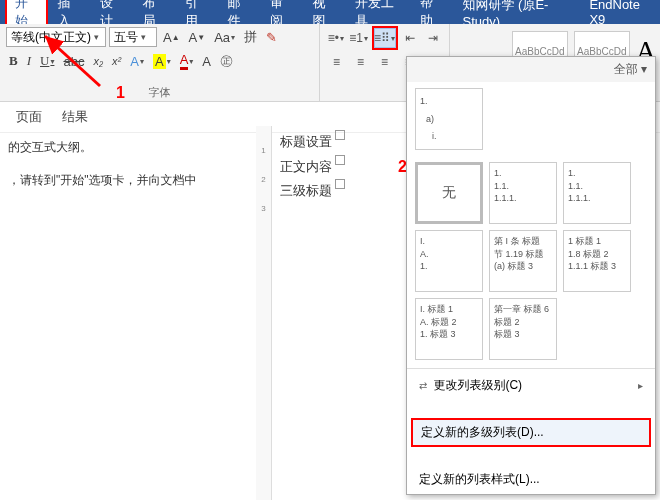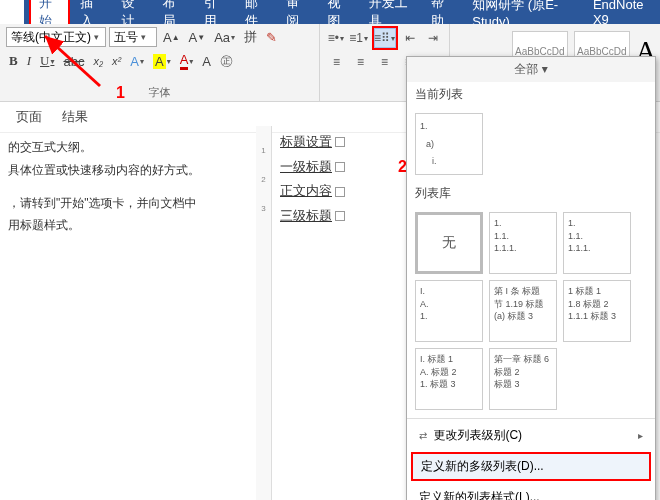--- a/index.html
+++ b/index.html
@@ -1,18 +1,18 @@
 <!DOCTYPE html>
 <html><head>
 <meta charset="utf-8">
 <style>
 * { box-sizing: border-box; margin: 0; padding: 0; }
 body { font-family: "Microsoft YaHei", sans-serif; font-size: 12px; background: #fff; width: 660px; height: 500px; overflow: hidden; position: relative; }
 
-.tabs { display: flex; background: #2b579a; color: #fff; height: 24px; align-items: center; padding-left: 5px; margin-left: 24px; }
+.tabs { display: flex; background: #2b579a; color: #fff; height: 24px; align-items: center; padding-left: 5px; }
 .tab { padding: 3px 10px; cursor: pointer; font-size: 13px; }
 .tab.active { background: #fff; color: #2b579a; border: 2px solid red; padding: 1px 8px; }
 
 .ribbon { background: #f3f3f3; border-bottom: 1px solid #d4d4d4; height: 78px; display: flex; position: relative; }
 .rgroup { border-right: 1px solid #d4d4d4; padding: 2px 6px 0 6px; position: relative; display: flex; flex-direction: column; }
 .rgroup-label { position: absolute; bottom: 1px; left: 0; right: 0; text-align: center; font-size: 11px; color: #666; }
 .row { display: flex; align-items: center; gap: 3px; margin-bottom: 2px; }
 .combo { border: 1px solid #aaa; background: #fff; height: 20px; display: flex; align-items: center; padding: 0 4px; font-size: 12px; }
 .combo .dd { margin-left: 3px; font-size: 9px; color: #555; }
 .btn { padding: 2px 3px; color: #444; cursor: pointer; font-size: 13px; display: inline-flex; align-items: center; }
@@ -27,34 +27,34 @@
 .pbtn.active { border: 1px solid #a0c0e8; background: #d0e0f5; }
 .multilevel-wrap { border: 2px solid red; padding: 0; }
 
 .secondary-tabs { display: flex; gap: 20px; padding: 6px 16px; font-size: 13px; color: #444; border-bottom: 1px solid #eee; }
 
 .doc-area { position: absolute; left: 0; top: 126px; width: 250px; padding: 10px 8px; font-size: 12px; color: #333; line-height: 1.9; }
 .ruler-v { position: absolute; left: 256px; top: 126px; width: 16px; bottom: 0; background: #f8f8f8; border-right: 1px solid #ddd; }
 .ruler-mark { font-size: 8px; color: #888; text-align: center; margin-top: 20px; }
 
 .doc-body { position: absolute; left: 280px; top: 130px; font-size: 13px; color: #333; line-height: 1.9; }
-.heading-item { display: flex; align-items: center; text-decoration: underline; }
+.heading-item { display: flex; align-items: flex-start; }
 .hbox { width: 10px; height: 10px; border: 1px solid #999; margin-left: 3px; }
 
 .dropdown { position: absolute; right: 4px; top: 56px; width: 250px; background: #fff; border: 1px solid #aaa; box-shadow: 2px 2px 6px rgba(0,0,0,0.3); z-index: 10; }
 .dropdown .hdr { padding: 4px 8px; font-size: 12px; color: #555; background: #f4f4f4; }
-.dropdown .hdr.right { text-align: center; }
+.dropdown .hdr.right { text-align: right; }
 .dropdown .section-title { padding: 4px 8px; font-size: 12px; color: #444; }
 .gallery { display: flex; flex-wrap: wrap; gap: 6px; padding: 6px 8px; }
 .gitem { width: 68px; height: 62px; border: 1px solid #ccc; background: #fff; font-size: 9px; color: #555; padding: 4px; line-height: 1.4; overflow: hidden; cursor: pointer; }
 .gitem.none { display: flex; align-items: center; justify-content: center; font-size: 14px; border: 3px solid #bbb; }
 .gitem.cur { display: flex; flex-direction: column; justify-content: space-around; }
 .sep { border-top: 1px solid #ddd; margin: 2px 0; }
 .menuitem { padding: 6px 12px; font-size: 12px; cursor: pointer; display: flex; align-items: center; gap: 6px; }
-.menuitem.hl { border: 2px solid red; background: #eef4fb; margin: 2px 4px; padding: 4px 8px; }
+.menuitem.hl { border: 2px solid red; background: #eef4fb; margin: 18px 4px; padding: 4px 8px; }
 .arrow-icon { font-size: 10px; color: #666; }
 
 .annot { position: absolute; color: red; font-weight: bold; font-size: 16px; pointer-events: none; }
 .annot-arrow { position: absolute; pointer-events: none; }
 .watermark { position: absolute; bottom: 6px; right: 180px; color: #bbb; font-size: 13px; display: flex; align-items: center; gap: 4px; }
 .wm-icon { width: 16px; height: 16px; border-radius: 50%; background: #ccc; display: inline-block; }
 .styles-peek { position: absolute; right: 0; top: 26px; height: 50px; display: flex; align-items: center; gap: 6px; background:#f3f3f3; padding: 0 4px;}
 .style-box { border: 1px solid #ccc; background:#fff; width:56px; height:40px; font-size:10px; color:#888; display:flex; align-items:center; justify-content:center;}
 </style>
 </head>
@@ -155,62 +155,54 @@
   <span style="font-size:28px;font-family:serif">A</span>
 </div>
 
 <div class="secondary-tabs">
   <span>页面</span>
   <span>结果</span>
 </div>
 
 <div class="doc-area">
   <div>的交互式大纲。</div>
-  <div>具体位置或快速移动内容的好方式。</div>
   <div style="height:10px"></div>
   <div>，请转到"开始"选项卡，并向文档中</div>
-  <div>用标题样式。</div>
 </div>
 
 <div class="ruler-v">
   <div class="ruler-mark">1</div>
     <div class="ruler-mark">2</div>
     <div class="ruler-mark">3</div>
 </div>
 
 <div class="doc-body">
   <div class="heading-item">
       <span>标题设置</span>
       <span class="hbox"></span>
     </div>
   <div class="heading-item">
-      <span>一级标题</span>
-      <span class="hbox"></span>
-    </div>
-  <div class="heading-item">
       <span>正文内容</span>
       <span class="hbox"></span>
     </div>
   <div class="heading-item">
       <span>三级标题</span>
       <span class="hbox"></span>
     </div>
 </div>
 
 <div class="dropdown">
   <div class="hdr right">全部 ▾</div>
-  <div class="section-title">当前列表</div>
   <div class="gallery">
     <div class="gitem cur">
       <div>1.</div>
       <div style="padding-left:6px">a)</div>
       <div style="padding-left:12px">i.</div>
     </div>
   </div>
-  <div class="section-title">列表库</div>
   <div class="gallery">
     <div class="gitem none">无</div>
     <div class="gitem">
         <div>1.</div>
         <div>1.1.</div>
         <div>1.1.1.</div>
       </div>
     <div class="gitem">
         <div>1.</div>
         <div>1.1.</div>

